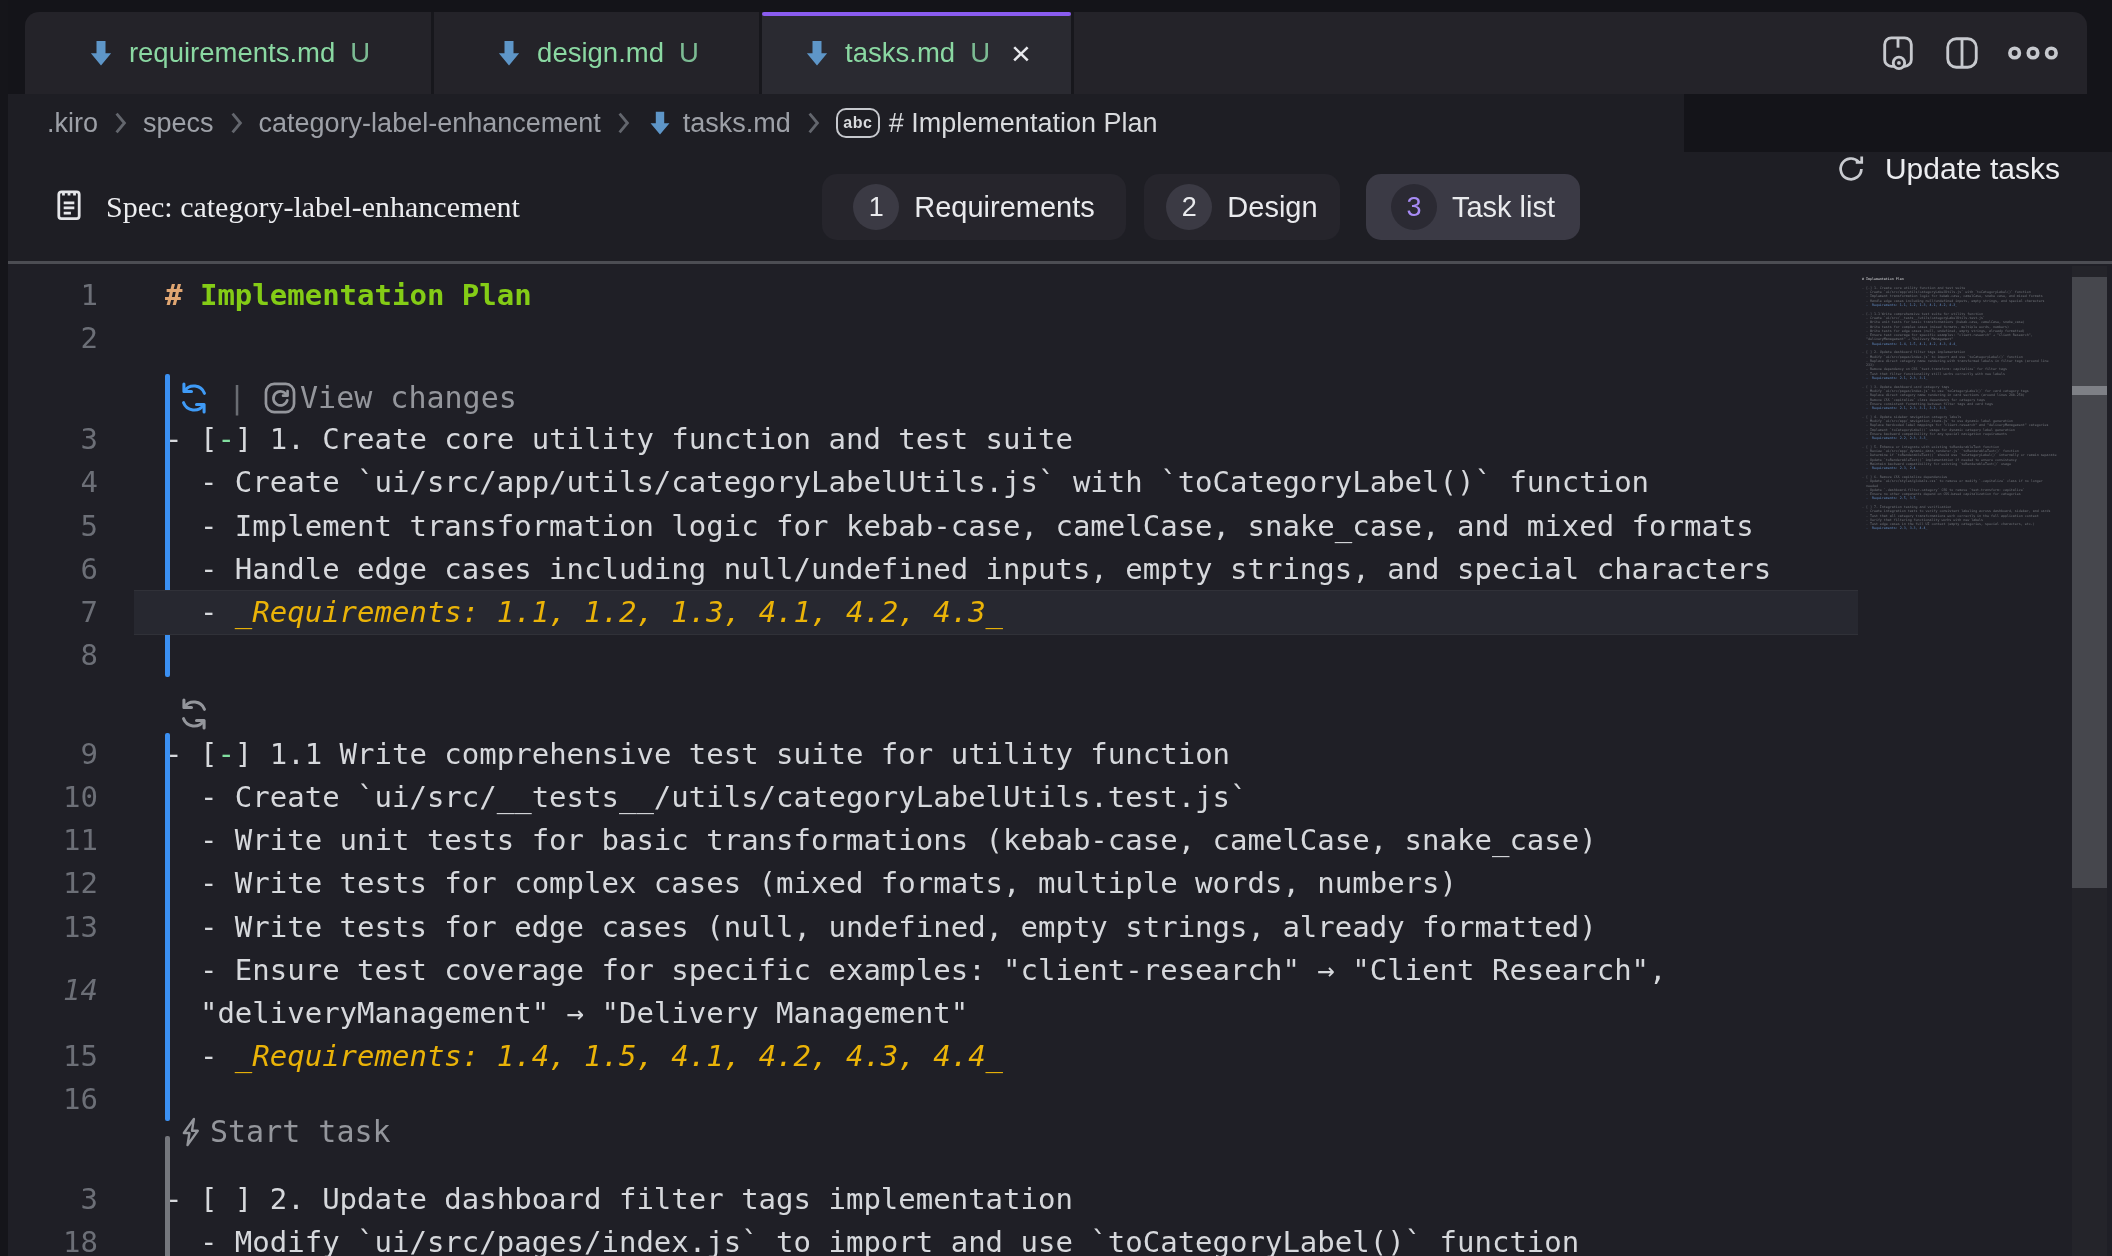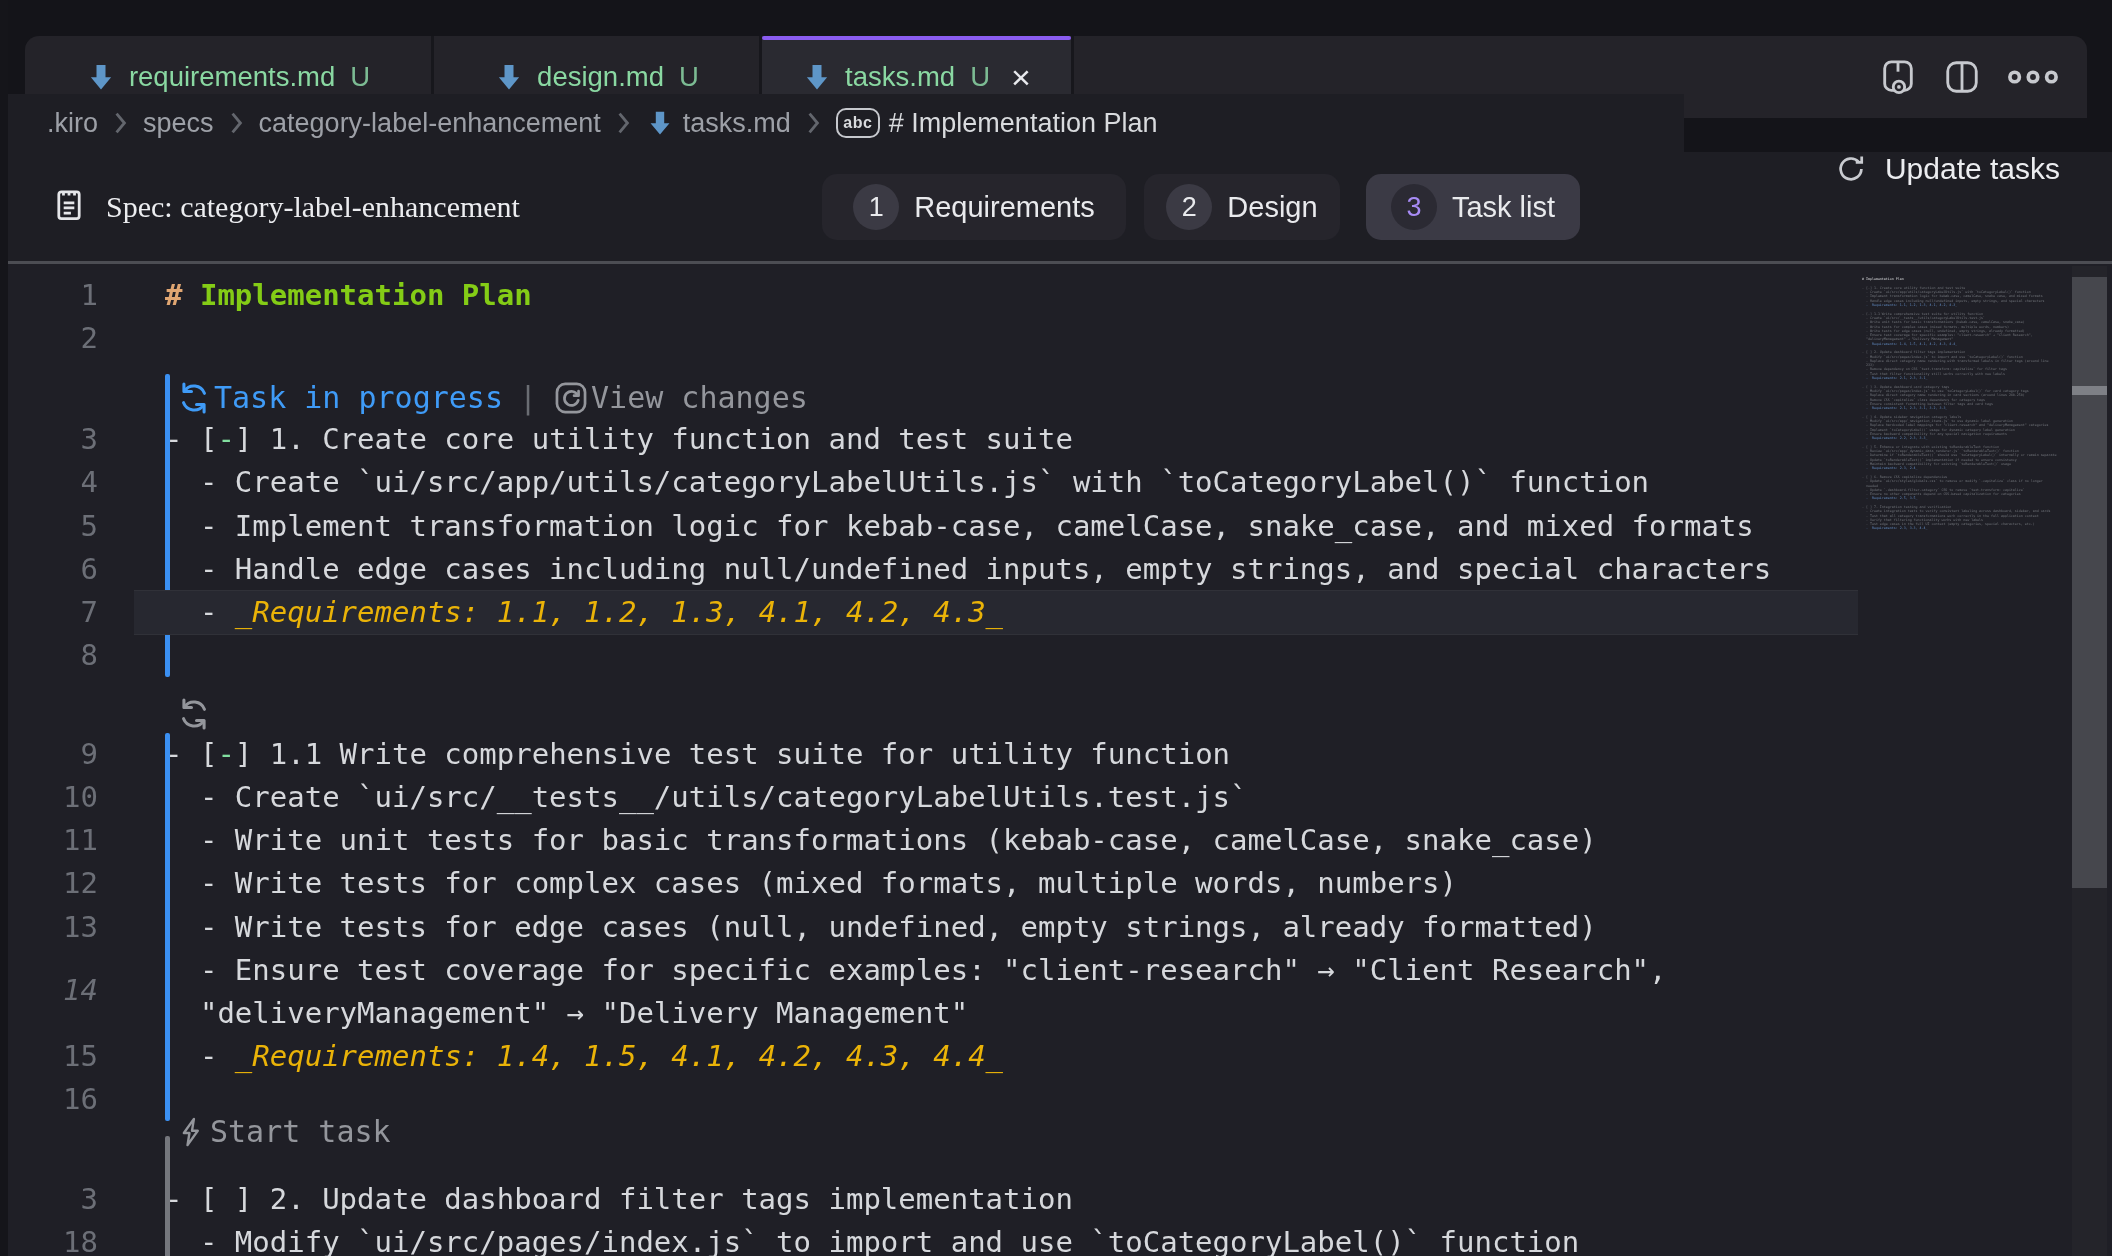--- a/index.html
+++ b/index.html
@@ -2,21 +2,21 @@
 <html><head>
 <meta charset="utf-8">
 <style>
   html,body{margin:0;padding:0;background:#0e0e12;}
   *{box-sizing:border-box;}
   #app{position:relative;width:2112px;height:1256px;background:#141419;overflow:hidden;
        font-family:"Liberation Sans",sans-serif;color:#d6d8dc;}
 
   
   .tabbar{position:absolute;left:25px;top:12px;width:2062px;height:82px;background:#242329;
-          border-radius:14px 14px 0 0;display:flex;align-items:stretch;margin-top:24px;}
+          border-radius:14px 14px 0 0;display:flex;align-items:stretch;}
   .tab{position:relative;display:flex;align-items:center;justify-content:center;gap:13px;
        border-right:3px solid #17171c;font-size:27.5px;cursor:default;}
   .tab-1{width:409px;} .tab-2{width:328px;} .tab-3{width:312px;background:#2a2a31;}
   .tab-3::before{content:"";position:absolute;left:0;top:0;width:100%;height:4px;background:#8a5cf0;border-radius:3px;}
   .tab-name{color:#8ad8a2;}
   .tab-badge{color:#7cbb93;margin-left:2px;}
   .tab-close{color:#e9eaee;font-size:34px;font-weight:300;line-height:1;margin-left:8px;}
   .md-icon{width:30px;height:30px;display:inline-block;}
   .tabbar-actions{position:absolute;right:28px;top:0;height:82px;display:flex;align-items:center;gap:26px;color:#c7c9ce;}
   .tabbar-actions svg{display:block;}
@@ -215,21 +215,21 @@
         <div class="guide guide-gray" style="top: 872px; height: 124px;"></div>
         <div class="gutter-num" style="top: 10px;">1</div>
         <div class="code-line" style="top: 10px;"><span class="seg-hash"># </span><span class="seg-heading">Implementation Plan</span></div>
         <div class="gutter-num" style="top: 53px;">2</div>
         <div class="code-line" style="top: 53px;"></div>
         <div class="lens" style="top: 112px;"><span class="lens-item lens-blue"><svg viewBox="0 0 20 20" width="36" height="36" fill="none" stroke="currentColor" stroke-width="1.7" stroke-linecap="round" stroke-linejoin="round">
               <path d="M15.8 7.4A6.3 6.3 0 0 0 4.7 6.1"></path>
               <path d="M4.2 12.6a6.3 6.3 0 0 0 11.1 1.3"></path>
               <path d="M4.4 2.2v4.2h4.2"></path>
               <path d="M15.6 17.8v-4.2h-4.2"></path>
-            </svg><span>Task in progress</span></span><span class="lens-sep">|</span><span class="lens-item lens-gray"><svg viewBox="0 0 20 20" width="36" height="36" fill="none" stroke="currentColor" stroke-width="1.5" stroke-linecap="round" stroke-linejoin="round">
+            </svg></span><span class="lens-sep">|</span><span class="lens-item lens-gray"><svg viewBox="0 0 20 20" width="36" height="36" fill="none" stroke="currentColor" stroke-width="1.5" stroke-linecap="round" stroke-linejoin="round">
               <rect x="2.2" y="2.2" width="15.6" height="15.6" rx="4.6"></rect>
               <path d="M13.7 8.4a3.9 3.9 0 1 0 .3 2.9"></path>
               <path d="M14.2 6.2v2.5h-2.5"></path>
             </svg><span>View changes</span></span></div>
         <div class="gutter-num" style="top: 154px;">3</div>
         <div class="code-line" style="top: 154px;"><span class="seg-fg">- [</span><span class="seg-green">-</span><span class="seg-fg">] 1. Create core utility function and test suite</span></div>
         <div class="gutter-num" style="top: 197px;">4</div>
         <div class="code-line" style="top: 197px;"><span class="seg-fg">  - Create `ui/src/app/utils/categoryLabelUtils.js` with `toCategoryLabel()` function</span></div>
         <div class="gutter-num" style="top: 241px;">5</div>
         <div class="code-line" style="top: 241px;"><span class="seg-fg">  - Implement transformation logic for kebab-case, camelCase, snake_case, and mixed formats</span></div>

